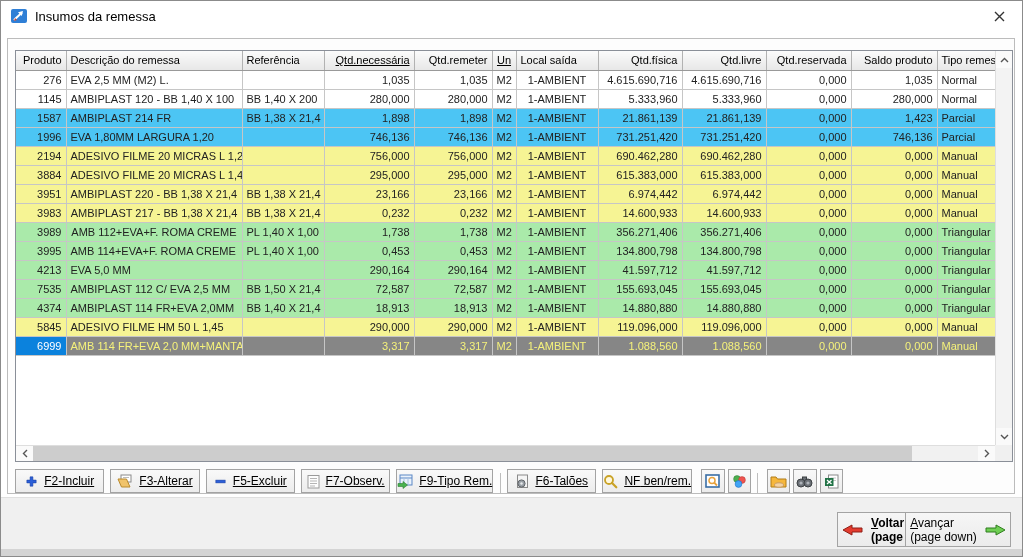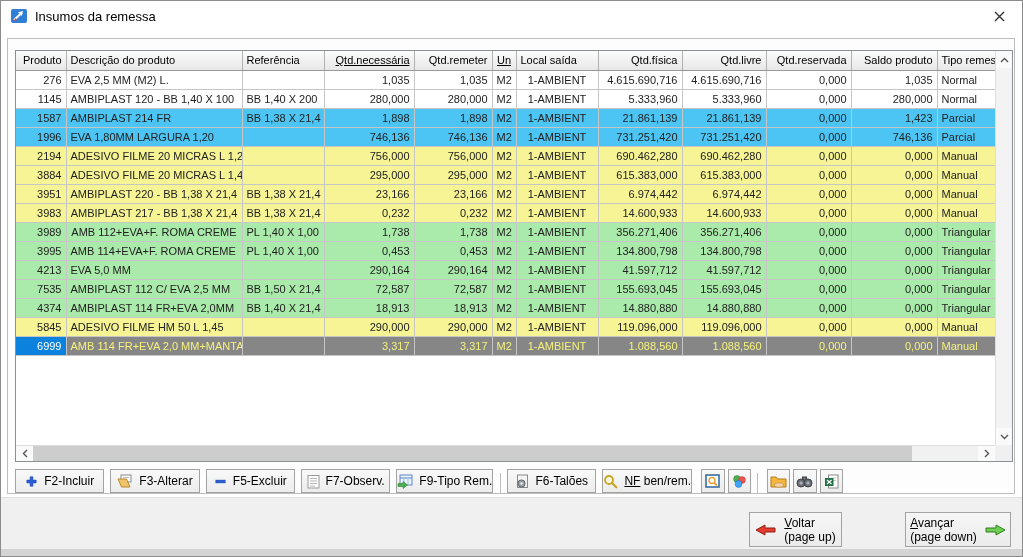--- a/index.html
+++ b/index.html
@@ -50,40 +50,40 @@
   .vtrack { flex:1; }
   .hscroll { position:absolute; left:0; top:394px; width:979px; height:16px;
              background:#f1f1f1; border-top:1px solid #dedede; display:flex; }
   .hscroll .sbtn { width:17px; height:100%; }
   .htrack { flex:1; position:relative; background:#f1f1f1; }
   .hthumb { position:absolute; left:0; top:0; bottom:0; width:93%; background:#cdcdcd; }
   .scroll-corner { position:absolute; left:979px; top:394px; width:19px; height:18px; background:#f0f0f0; }
 
   
   .toolbar { position:absolute; left:7px; top:430px; width:828px; height:24px;
-             display:flex; align-items:flex-end; }
+             display:flex; align-items:flex-end;text-decoration:underline; }
   .tb-btn { height:24px; width:104px; margin-right:6px; display:inline-flex; align-items:center;
             justify-content:center; gap:6px; font-family:"Liberation Sans",sans-serif;
             font-size:12px; color:#000; background:linear-gradient(#f9f9f9,#ececec);
             border:1px solid #a3a3a3; cursor:pointer; white-space:nowrap; }
   .tb-sep { width:1px; height:20px; background:#bdbdbd; margin:0 6px 0 1px; }
   .tb-spacer { flex:1; }
   .ico-btn { height:24px; width:27px; margin-left:3px; display:inline-flex; align-items:center;
              justify-content:center; background:linear-gradient(#f9f9f9,#ececec);
              border:1px solid #a3a3a3; cursor:pointer; }
   .tb-ico { display:inline-flex; }
 
   
   .bottombar { position:absolute; left:0; top:466px; width:1023px; height:52px; background:#f0f0f0;
                border-top:1px solid #e0e0e0; }
   .nav-btn { position:absolute; top:14px; height:35px; display:flex; align-items:center;
              justify-content:center; gap:8px; background:linear-gradient(#f6f6f6,#ebebeb);
              border:1px solid #a3a3a3; font-family:"Liberation Sans",sans-serif;
              font-size:12px; color:#000; cursor:pointer; }
-  .nav-back { left:748px; width:93px; }
+  .nav-back { left:836px; width:93px;font-weight:bold; }
   .nav-fwd  { left:904px; width:106px; }
   .nav-text { display:flex; flex-direction:column; align-items:flex-start; line-height:14px; }
   .bottom-edge { position:absolute; left:0; top:518px; width:1023px; height:9px; background:#d4d4d4; }
 
   .u { text-decoration:underline; }
 </style>
 </head>
 <body>
 
 <div class="window">
@@ -121,21 +121,21 @@
               <col style="width: 82px;">
               <col style="width: 84px;">
               <col style="width: 84px;">
               <col style="width: 85px;">
               <col style="width: 86px;">
               <col style="width: 58px;">
             </colgroup>
           <thead>
               <tr id="hdr-row">
                 <th style="text-align: right;">Produto</th>
-                <th style="text-align: left;">Descrição do produto</th>
+                <th style="text-align: left;">Descrição do remessa</th>
                 <th style="text-align: left;">Referência</th>
                 <th style="text-align: right; text-decoration: underline;">Qtd.necessária</th>
                 <th style="text-align: right;">Qtd.remeter</th>
                 <th style="text-align: center; text-decoration: underline;">Un</th>
                 <th style="text-align: left;">Local saída</th>
                 <th style="text-align: right;">Qtd.física</th>
                 <th style="text-align: right;">Qtd.livre</th>
                 <th style="text-align: right;">Qtd.reservada</th>
                 <th style="text-align: right;">Saldo produto</th>
                 <th style="text-align: left;">Tipo remes</th>
@@ -235,21 +235,21 @@
                 <td style="text-align: left;">M2</td>
                 <td style="text-align: center;">1-AMBIENT</td>
                 <td style="text-align: right;">6.974,442</td>
                 <td style="text-align: right;">6.974,442</td>
                 <td style="text-align: right;">0,000</td>
                 <td style="text-align: right;">0,000</td>
                 <td style="text-align: left;">Manual</td>
               </tr>
               <tr class="row-yellow">
                 <td style="text-align: right;">3983</td>
-                <td style="text-align: center; margin-top: 48px;">AMBIPLAST 217 - BB 1,38 X 21,4</td>
+                <td style="text-align: right; margin-top: 48px;">AMBIPLAST 217 - BB 1,38 X 21,4</td>
                 <td style="text-align: left;">BB 1,38 X 21,4</td>
                 <td style="text-align: right;">0,232</td>
                 <td style="text-align: right;">0,232</td>
                 <td style="text-align: left;">M2</td>
                 <td style="text-align: center;">1-AMBIENT</td>
                 <td style="text-align: right;">14.600,933</td>
                 <td style="text-align: right;">14.600,933</td>
                 <td style="text-align: right;">0,000</td>
                 <td style="text-align: right;">0,000</td>
                 <td style="text-align: left;">Manual</td>

